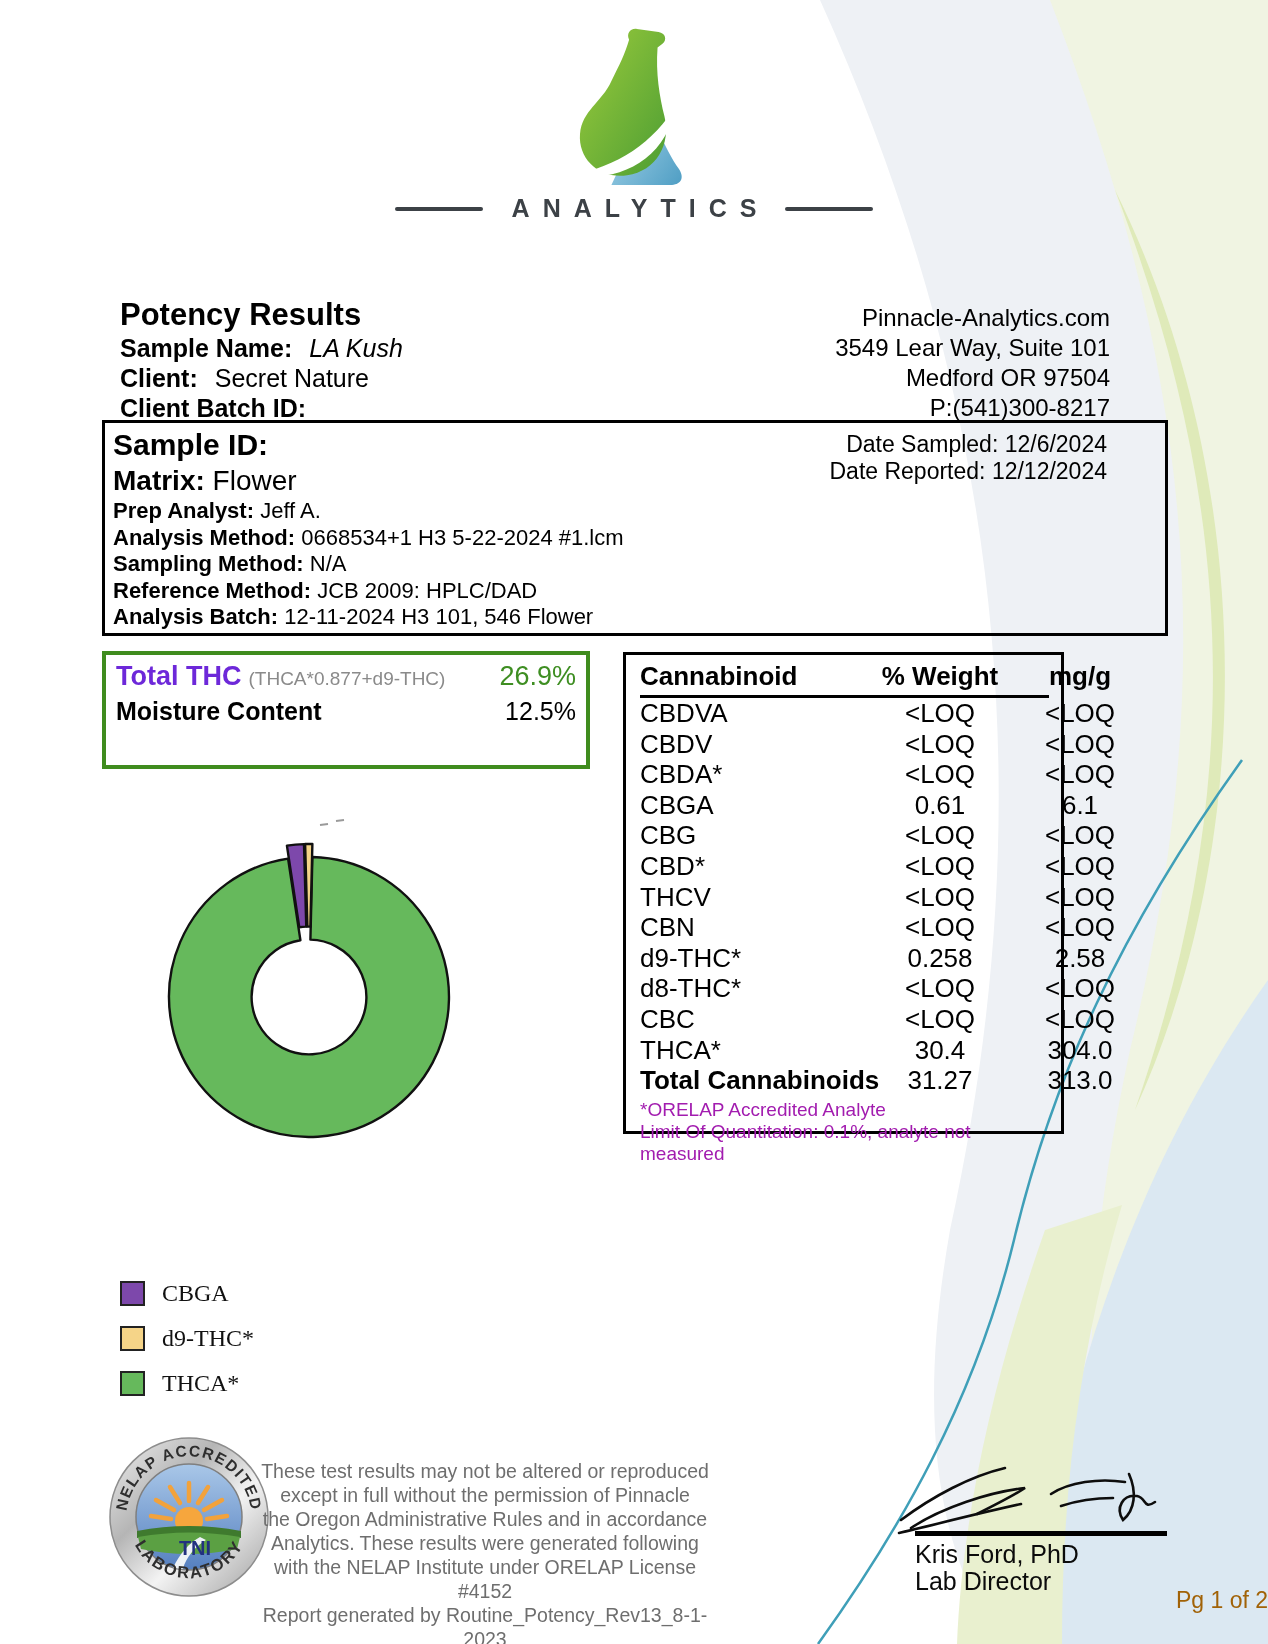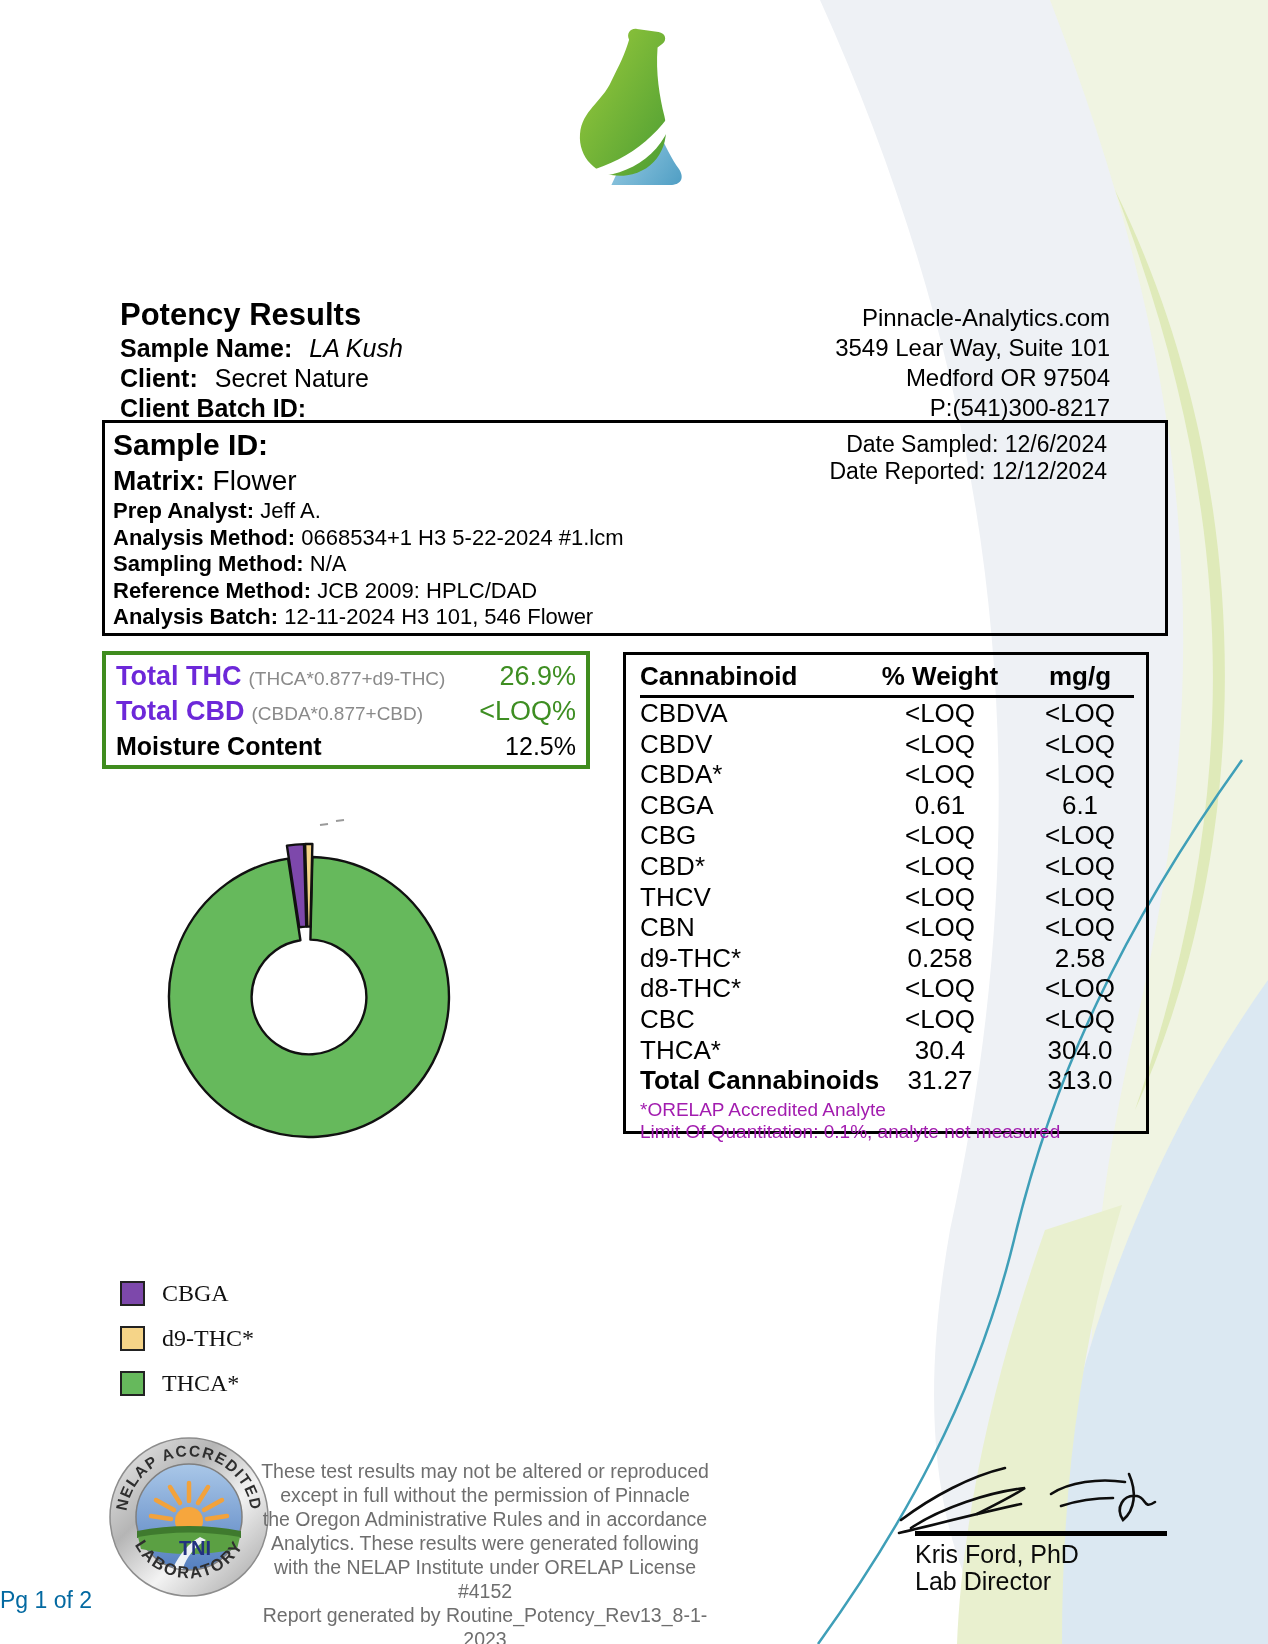--- a/index.html
+++ b/index.html
@@ -36,21 +36,21 @@
   
   .totalsbox{left:102px;top:651px;width:460px;height:105px;border:4px solid #3f8c1e;padding:5px 10px 0 10px;}
   .trowx{display:flex;align-items:baseline;line-height:33px;white-space:nowrap;}
   .gl{color:#6d28d9;font-weight:bold;font-size:27px;}
   .gf{color:#8a8a8a;font-size:19px;margin-left:7px;text-align:center;}
   .gv{color:#3e8e22;font-size:27px;margin-left:auto;}
   .ml{color:#000;font-weight:bold;font-size:25px;}
   .mv{color:#000;font-size:25px;margin-left:auto;}
 
   
-  .tablebox{left:623px;top:652px;width:526px;height:482px;border:3px solid #000;
+  .tablebox{left:623px;top:652px;width:441px;height:482px;border:3px solid #000;
             padding:6px 12px 0 14px;box-sizing:border-box;}
   .thead{display:grid;grid-template-columns:215px 170px 110px;font-size:26px;font-weight:bold;
          border-bottom:3px solid #000;padding-bottom:3px;}
   .thead span:nth-child(2),.thead span:nth-child(3){text-align:center;}
   .trow{display:grid;grid-template-columns:215px 170px 110px;font-size:26px;line-height:30.6px;}
   .trow span{white-space:nowrap;}
   .trow span:nth-child(2),.trow span:nth-child(3){text-align:center;}
   .trow .tn{font-weight:bold;}
   .fnote{font-size:19px;line-height:22px;color:#a21caf;margin-top:3px;}
 
@@ -60,21 +60,21 @@
   .litem{display:flex;align-items:center;gap:17px;}
   .lsw{width:25px;height:25px;border:2.5px solid #222;box-sizing:border-box;}
   .llab{font-family:"Liberation Serif",serif;font-size:24px;color:#111;}
 
   
   .seal{left:108px;top:1436px;}
   .disc{left:250px;top:1459px;width:470px;text-align:center;font-size:19.5px;line-height:24px;color:#6e6e6e;}
   .sig{left:893px;top:1448px;}
   .sigline{left:915px;top:1531px;width:252px;height:5px;background:#000;}
   .signame{left:915px;top:1541px;font-size:25px;line-height:27px;color:#0b0b0b;}
-  .pgnum{left:0;right:0;top:1587px;text-align:left;font-size:23px;color:#0369a1;}
+  .pgnum{left:0;right:0;top:1587px;text-align:right;font-size:23px;color:#a16207;}
 </style>
 </head>
 <body>
 
 <div class="page">
 
   <svg style="left:0;top:0;" width="1268" height="1644" viewBox="0 0 1268 1644">
     <path d="M 820,0 C 1010,420 1040,820 950,1230 C 920,1400 930,1540 1000,1644 L 1268,1644 L 1268,0 Z" fill="#eef1f5"></path>
     <path d="M 1050,0 C 1205,400 1215,700 1130,1050 C 1080,1280 1080,1450 1120,1644 L 1268,1644 L 1268,0 Z" fill="#f0f4e2"></path>
     <path d="M 1115,190 C 1242,520 1242,800 1135,1110 C 1258,840 1258,480 1115,190 Z" fill="#dfeab9"></path>
@@ -92,20 +92,25 @@
         </linearGradient>
         <linearGradient id="lgBlue" x1="0" y1="0" x2="1" y2="1">
           <stop offset="0" stop-color="#b8dff0"></stop>
             <stop offset="1" stop-color="#4f9ec4"></stop>
         </linearGradient>
       </defs>
       <path fill="url(#lgBlue)" d="M 86,60 C 92,92 106,124 121,146 C 127,156 122,162 112,162 L 52,162 C 66,132 80,98 86,60 Z"></path>
       <path fill="url(#lgGreen)" d="M 70,14 C 67,8 71,2 78,3 L 100,6 C 107,7 109,14 104,18 L 99,22 C 97,48 101,72 106,92 C 113,120 98,148 68,152 C 40,156 18,136 20,110 C 22,86 42,78 52,56 C 60,40 66,28 70,14 Z"></path>
       <path fill="#ffffff" d="M 10,152 C 58,144 96,118 118,80 C 108,136 62,160 10,152 Z"></path>
     </svg>
+    <div class="subrow">
+      <div class="subline"></div>
+      <div class="sub">ANALYTICS</div>
+      <div class="subline"></div>
+    </div>
   </div>
 
   <div class="hleft">
     <div class="title">Potency Results</div>
     <div class="hline">
       <span class="b">Sample Name:</span><span class="gap"></span>
       <span class="it">LA Kush</span>
     </div>
     <div class="hline">
       <span class="b">Client:</span><span class="gap"></span>
@@ -165,25 +170,20 @@
         <span>12/12/2024</span>
       </div>
     </div>
   </div>
 
   <div class="totalsbox">
     <div class="trowx">
       <span class="gl">Total THC</span>
       <span class="gf">(THCA*0.877+d9-THC)</span>
       <span class="gv">26.9%</span>
-    </div>
-    <div class="trowx">
-      <span class="gl">Total CBD</span>
-      <span class="gf">(CBDA*0.877+CBD)</span>
-      <span class="gv">&lt;LOQ%</span>
     </div>
     <div class="trowx">
       <span class="ml">Moisture Content</span>
       <span class="mv">12.5%</span>
     </div>
   </div>
 
   <div class="tablebox">
     <div class="thead">
       <span>Cannabinoid</span>

